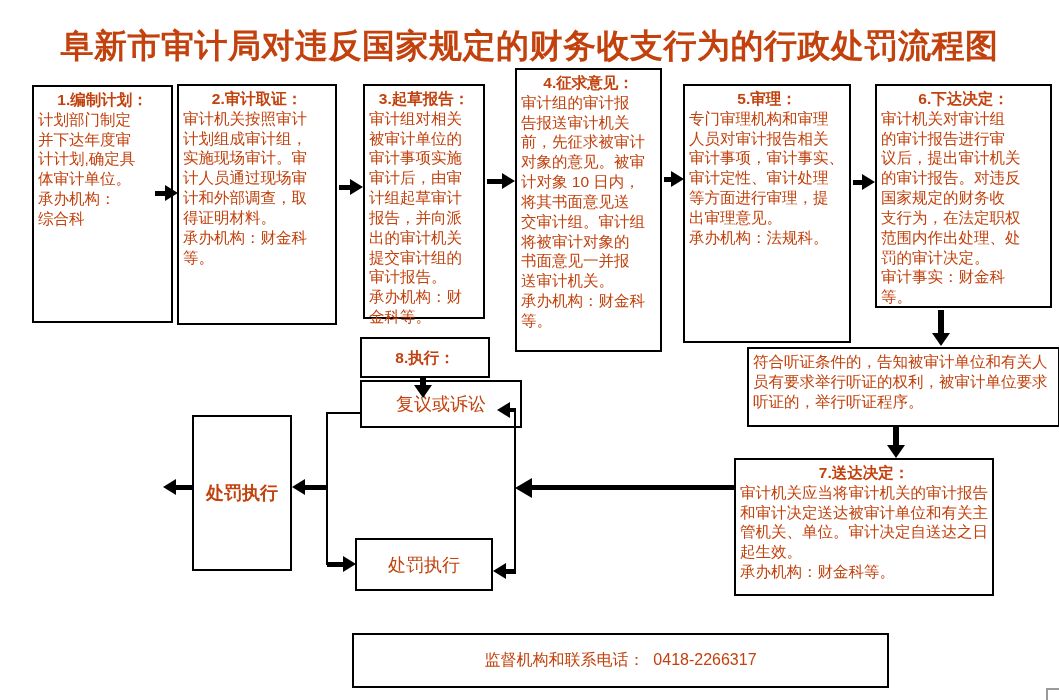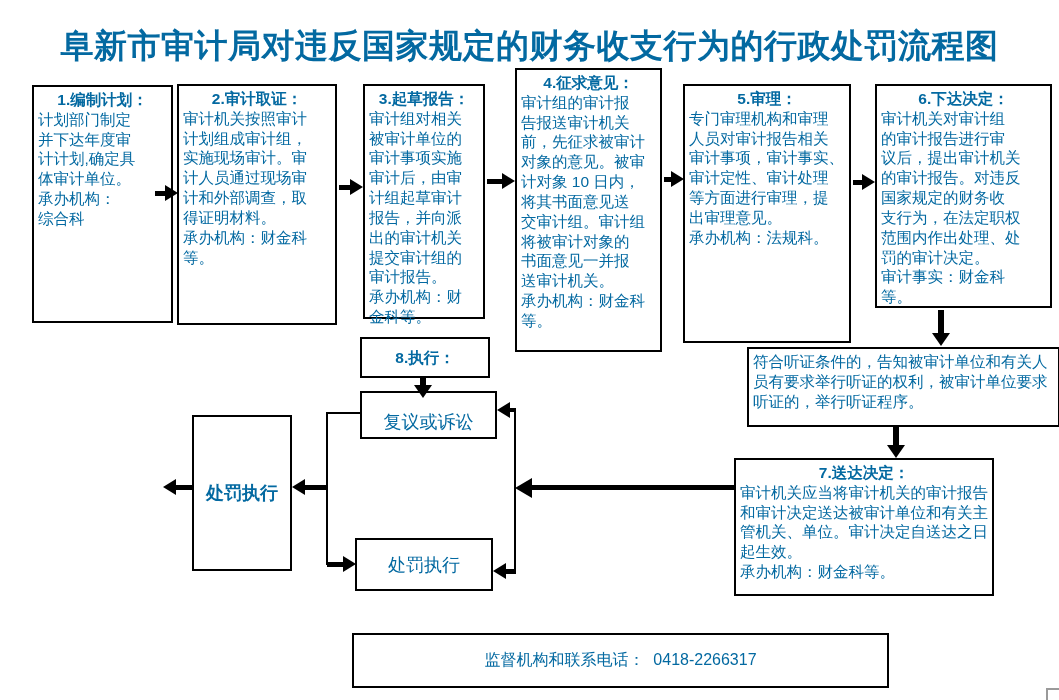--- a/index.html
+++ b/index.html
@@ -1,18 +1,18 @@
 <!DOCTYPE html>
 <html><head>
 <meta charset="utf-8">
 <style>
   html,body{margin:0;padding:0;background:#fff;}
   #canvas{
     position:relative;width:1059px;height:700px;background:#ffffff;
-    font-family:"Liberation Sans","DejaVu Sans",sans-serif;color:#0369a1;overflow:hidden;
+    font-family:"Liberation Sans","DejaVu Sans",sans-serif;color:#c2410c;overflow:hidden;
   }
   .flow-title{
     position:absolute;left:0;top:24px;width:1059px;text-align:center;
     font-size:33px;font-weight:bold;letter-spacing:0.5px;
   }
   .box{
     position:absolute;border:2px solid #000;background:#fff;box-sizing:border-box;
     padding:3px 4px;
   }
   .box-heading{font-size:15.5px;font-weight:bold;text-align:center;line-height:1.28;white-space:pre-line;}
@@ -132,21 +132,21 @@
   <div class="box" style="left:734px;top:458px;width:260px;height:138px;">
     <div class="box-heading">7.送达决定：</div>
     <div class="box-body">审计机关应当将审计机关的审计报告和审计决定送达被审计单位和有关主管机关、单位。审计决定自送达之日起生效。
 承办机构：财金科等。</div>
   </div>
 
   <div class="box label-box" style="left:360px;top:337px;width:130px;height:41px;">
     <div class="box-heading">8.执行：</div>
   </div>
 
-  <div class="box label-box" style="left:360px;top:391px;width:137px;height:48px;align-items:flex-end;">
+  <div class="box label-box" style="left:360px;top:380px;width:162px;height:48px;">
     <div class="label-text">复议或诉讼</div>
   </div>
 
   <div class="box label-box" style="left:355px;top:538px;width:138px;height:53px;">
     <div class="label-text">处罚执行</div>
   </div>
 
   <div class="box label-box" style="left:192px;top:415px;width:100px;height:156px;">
     <div class="label-text bold">处罚执行</div>
   </div>

